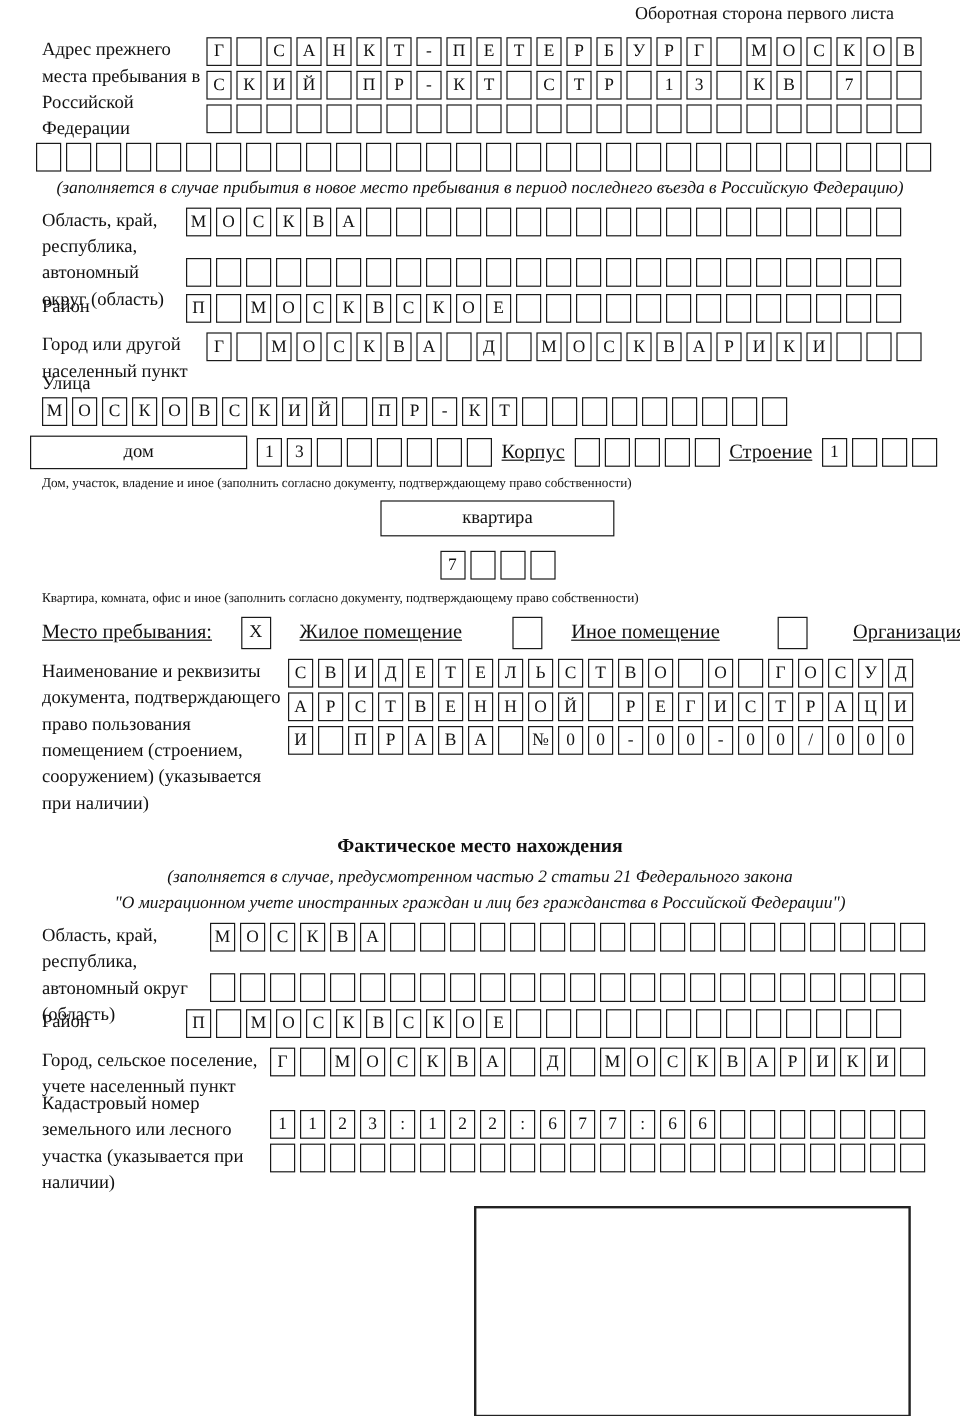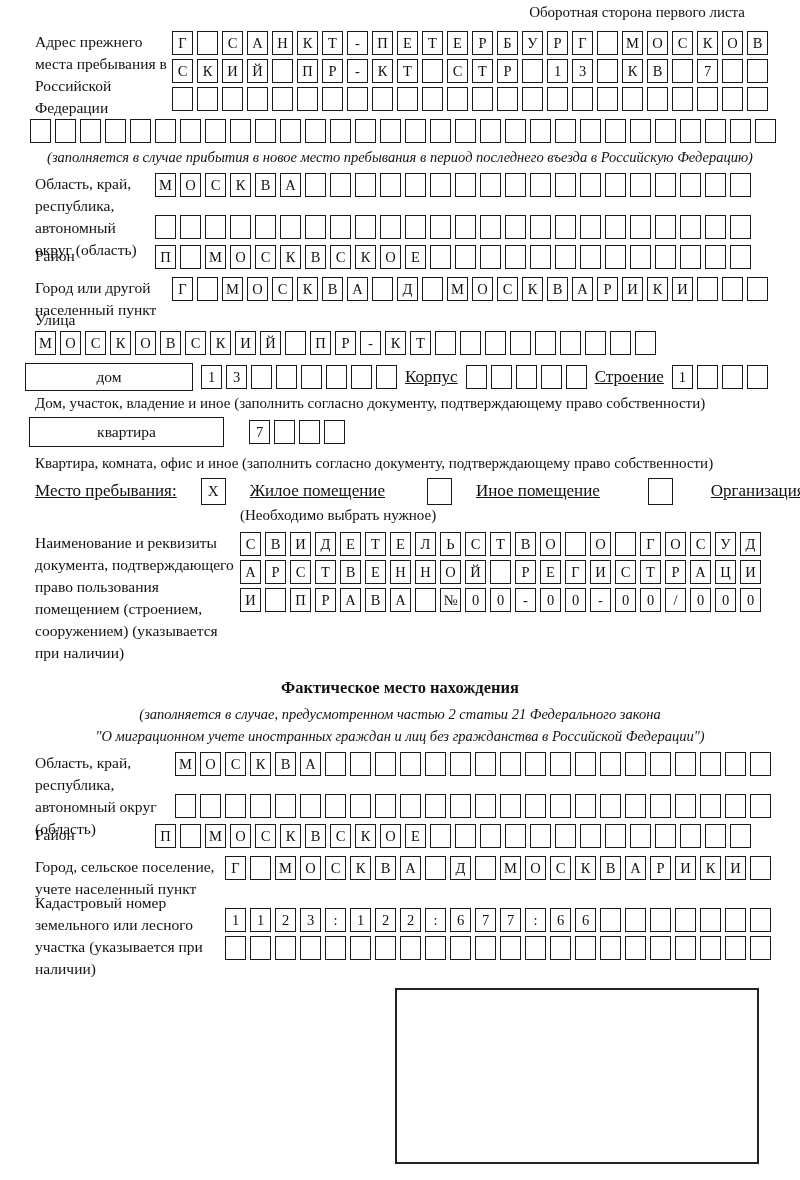--- a/index.html
+++ b/index.html
@@ -7,21 +7,21 @@
         font-family:"Liberation Serif","DejaVu Serif",serif;color:#111;overflow:hidden;}
   .corner{ text-align:right;padding:4px 55px 0 0;font-size:15px;}
   .frow{display:flex;align-items:flex-start;padding-left:35px;}
   .lbl{font-size:15.5px;line-height:22px;flex:none;}
   .w120{width:120px;} .w137{width:137px;} .w140{width:140px;} .w190{width:190px;} .w205{width:205px;}
   .cellcol{display:flex;flex-direction:column;}
   .cells{display:flex;gap:4px;margin-bottom:4px;}
   .cell{width:21px;height:24px;flex:none;border:1.6px solid #1a1a1a;box-sizing:border-box;
         display:flex;align-items:center;justify-content:center;font-size:14.5px;background:#fff;}
   .caption{font-size:14.5px;text-align:center;margin:2px 20px 0 20px;line-height:20px;font-style:italic;}
-  .caption-left{font-size:15px;margin:2px 0 4px 35px;line-height:20px;}
+  .caption-left{font-size:11px;margin:2px 0 4px 35px;line-height:20px;}
   .h{font-weight:bold;text-align:center;font-size:16.5px;}
   .bigbox{border:1.6px solid #1a1a1a;box-sizing:border-box;display:flex;align-items:center;
           justify-content:center;font-size:15.5px;background:#fff;flex:none;}
   .inline-lbl{font-size:17px;line-height:28px;flex:none;text-decoration:underline;}
   .chk{width:25px;height:27px;flex:none;border:1.6px solid #1a1a1a;box-sizing:border-box;
        display:flex;align-items:center;justify-content:center;font-size:15px;background:#fff;}
   .markbox{border:2px solid #222;width:360px;height:172px;margin-left:395px;background:#fff;}
   .mt4{margin-top:4px;} .mt6{margin-top:6px;} .mt8{margin-top:8px;} .mt10{margin-top:10px;}
   .mt14{margin-top:14px;}
 </style>
@@ -293,21 +293,21 @@
         <span class="cell"></span>
         <span class="cell"></span>
         <span class="cell"></span>
         <span class="cell"></span>
         <span class="cell"></span>
         <span class="cell"></span>
       </div>
   </div>
 
   <div class="frow mt4" style="padding-left:25px;align-items:center;gap:8px;">
-    <div class="bigbox" style="width:168px;height:28px;">дом</div>
+    <div class="bigbox" style="width:181px;height:28px;">дом</div>
     <div class="cells" style="margin-bottom:0;">
         <span class="cell">1</span>
         <span class="cell">3</span>
         <span class="cell"></span>
         <span class="cell"></span>
         <span class="cell"></span>
         <span class="cell"></span>
         <span class="cell"></span>
         <span class="cell"></span>
       </div>
@@ -322,41 +322,40 @@
     <div class="inline-lbl">Строение</div>
     <div class="cells" style="margin-bottom:0;">
         <span class="cell">1</span>
         <span class="cell"></span>
         <span class="cell"></span>
         <span class="cell"></span>
       </div>
   </div>
   <div class="caption-left">Дом, участок, владение и иное (заполнить согласно документу, подтверждающему право собственности)</div>
 
-  <div class="frow" style="padding-left:29px;align-items:center;gap:25px;">
+  <div class="frow" style="padding-left:29px;align-items:center;gap:12px;flex-direction:column;">
     <div class="bigbox" style="width:195px;height:30px;">квартира</div>
     <div class="cells" style="margin-bottom:0;">
         <span class="cell">7</span>
         <span class="cell"></span>
         <span class="cell"></span>
         <span class="cell"></span>
       </div>
   </div>
   <div class="caption-left mt6">Квартира, комната, офис и иное (заполнить согласно документу, подтверждающему право собственности)</div>
 
   <div class="frow mt4" style="align-items:center;gap:24px;">
     <div class="inline-lbl">Место пребывания:</div>
     <div class="chk">X</div>
     <div class="inline-lbl">Жилое помещение</div>
     <div class="chk" style="margin-left:18px;"></div>
     <div class="inline-lbl">Иное помещение</div>
     <div class="chk" style="margin-left:24px;"></div>
     <div class="inline-lbl" style="margin-left:14px;">Организация</div>
   </div>
-  <div style="font-size:15px;margin:2px 0 0 240px;">(Необходимо выбрать нужное)</div>
 
   <div class="frow mt8">
     <div class="lbl w205">Наименование и реквизиты документа, подтверждающего право пользования помещением (строением, сооружением) (указывается при наличии)</div>
     <div class="cellcol">
       <div class="cells">
           <span class="cell">С</span>
           <span class="cell">В</span>
           <span class="cell">И</span>
           <span class="cell">Д</span>
           <span class="cell">Е</span>

